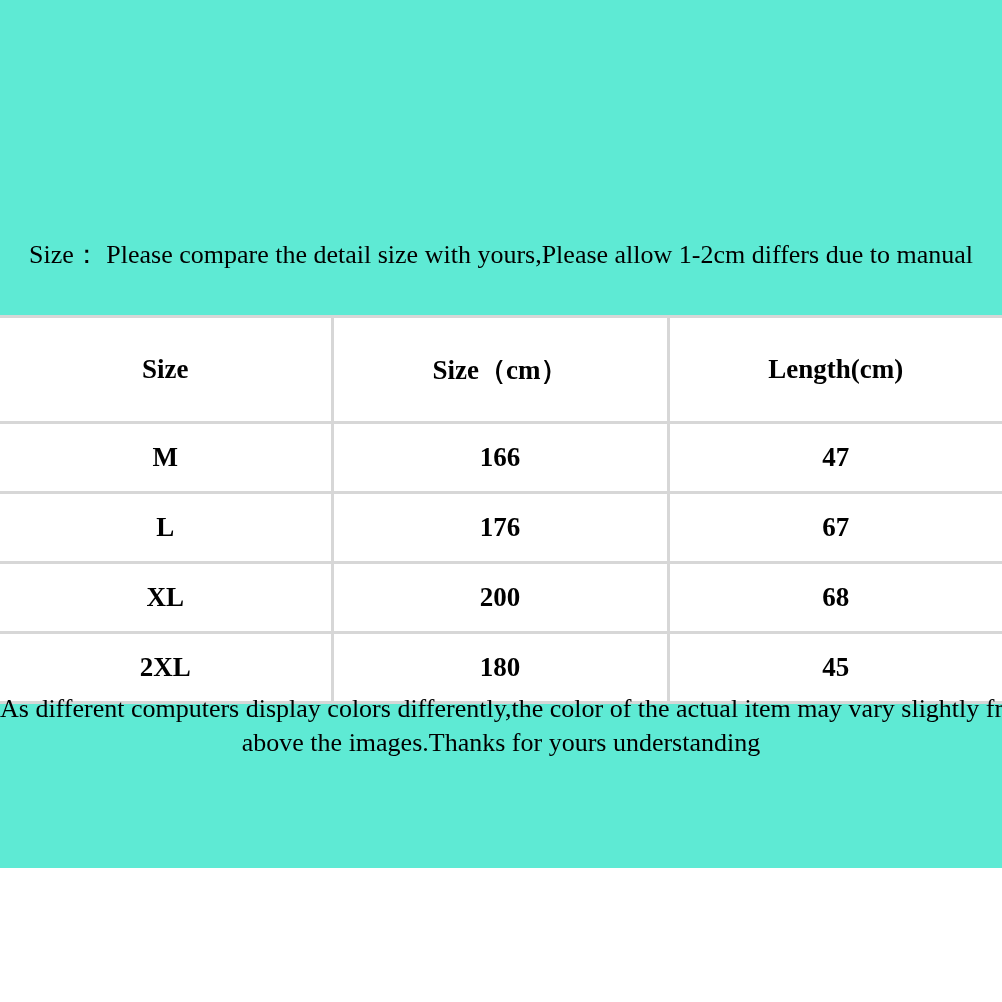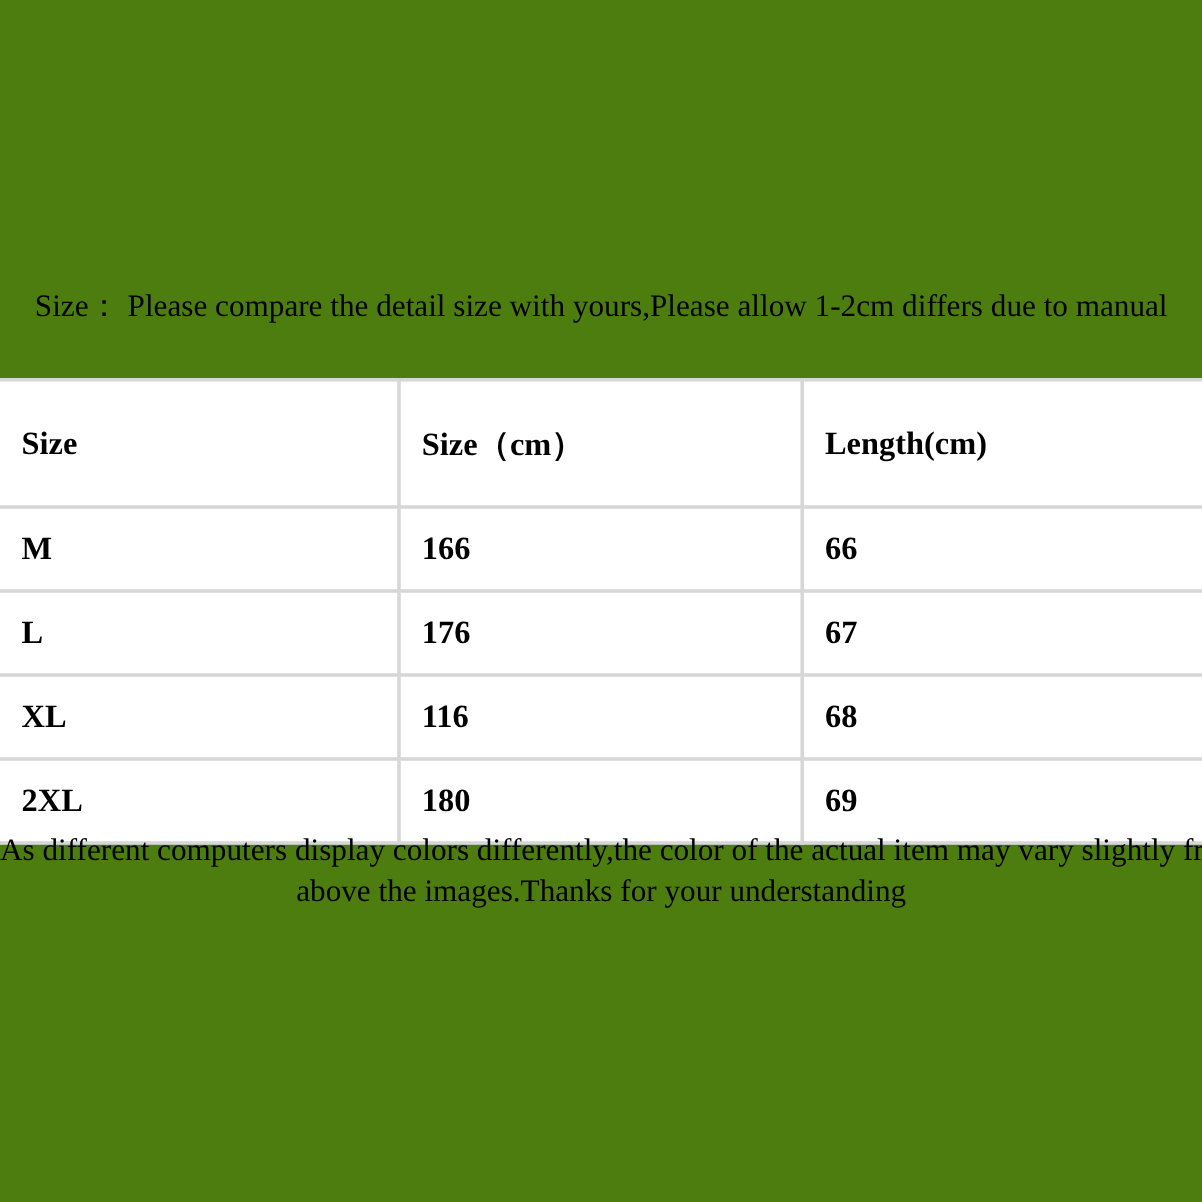--- a/index.html
+++ b/index.html
@@ -9,22 +9,22 @@
   }
   body {
     width: 1002px;
     height: 1002px;
     font-family: "Liberation Serif", serif;
     color: #000000;
   }
   .canvas {
     position: relative;
     width: 1002px;
-    height: 1002px;
-    background: #4d7c0f;
+    height: 868px;
+    background: #5eead4;
     overflow: hidden;
   }
   .note {
     position: absolute;
     left: 0;
     width: 1002px;
     text-align: center;
     font-size: 26px;
     line-height: 34px;
     font-weight: normal;
@@ -41,21 +41,21 @@
     left: 0;
     width: 1002px;
     border-collapse: collapse;
     table-layout: fixed;
   }
   table.size-table th,
   table.size-table td {
     border-top: 3px solid #d7d7d7;
     border-bottom: 3px solid #d7d7d7;
     padding: 18px;
-    text-align: left;
+    text-align: center;
     vertical-align: middle;
     font-weight: bold;
     font-size: 27px;
     background: #ffffff;
   }
   table.size-table th:nth-child(1),
   table.size-table td:nth-child(1),
   table.size-table th:nth-child(2),
   table.size-table td:nth-child(2) {
     border-right: 3px solid #d7d7d7;
@@ -85,38 +85,38 @@
       <tr>
         <th>Size</th>
         <th>Size（cm）</th>
         <th>Length(cm)</th>
       </tr>
     </thead>
     <tbody>
       <tr>
         <td>M</td>
         <td>166</td>
-        <td>66</td>
+        <td>47</td>
       </tr>
       <tr>
         <td>L</td>
         <td>176</td>
         <td>67</td>
       </tr>
       <tr>
         <td>XL</td>
-        <td>116</td>
+        <td>200</td>
         <td>68</td>
       </tr>
       <tr>
         <td>2XL</td>
         <td>180</td>
-        <td>69</td>
+        <td>45</td>
       </tr>
     </tbody>
   </table>
 
   <div class="note footer-note">
     <div class="line">As different computers display colors differently,the color of the actual item may vary slightly from the</div>
-    <div class="line">above the images.Thanks for your understanding</div>
+    <div class="line">above the images.Thanks for yours understanding</div>
   </div>
 
 </div>
 
 </body></html>

